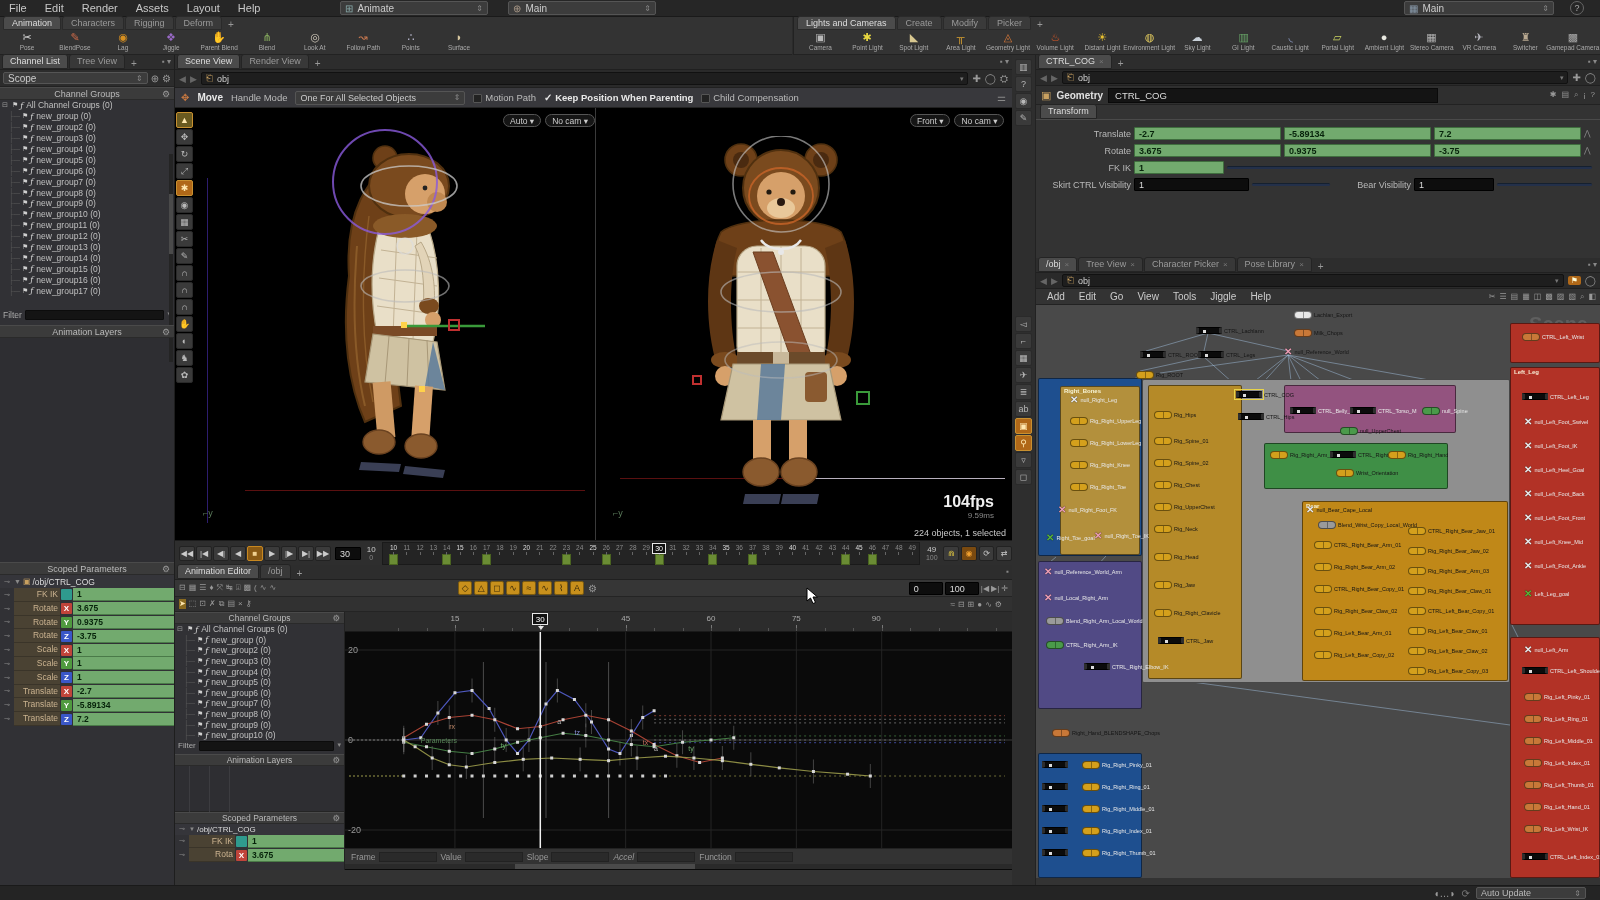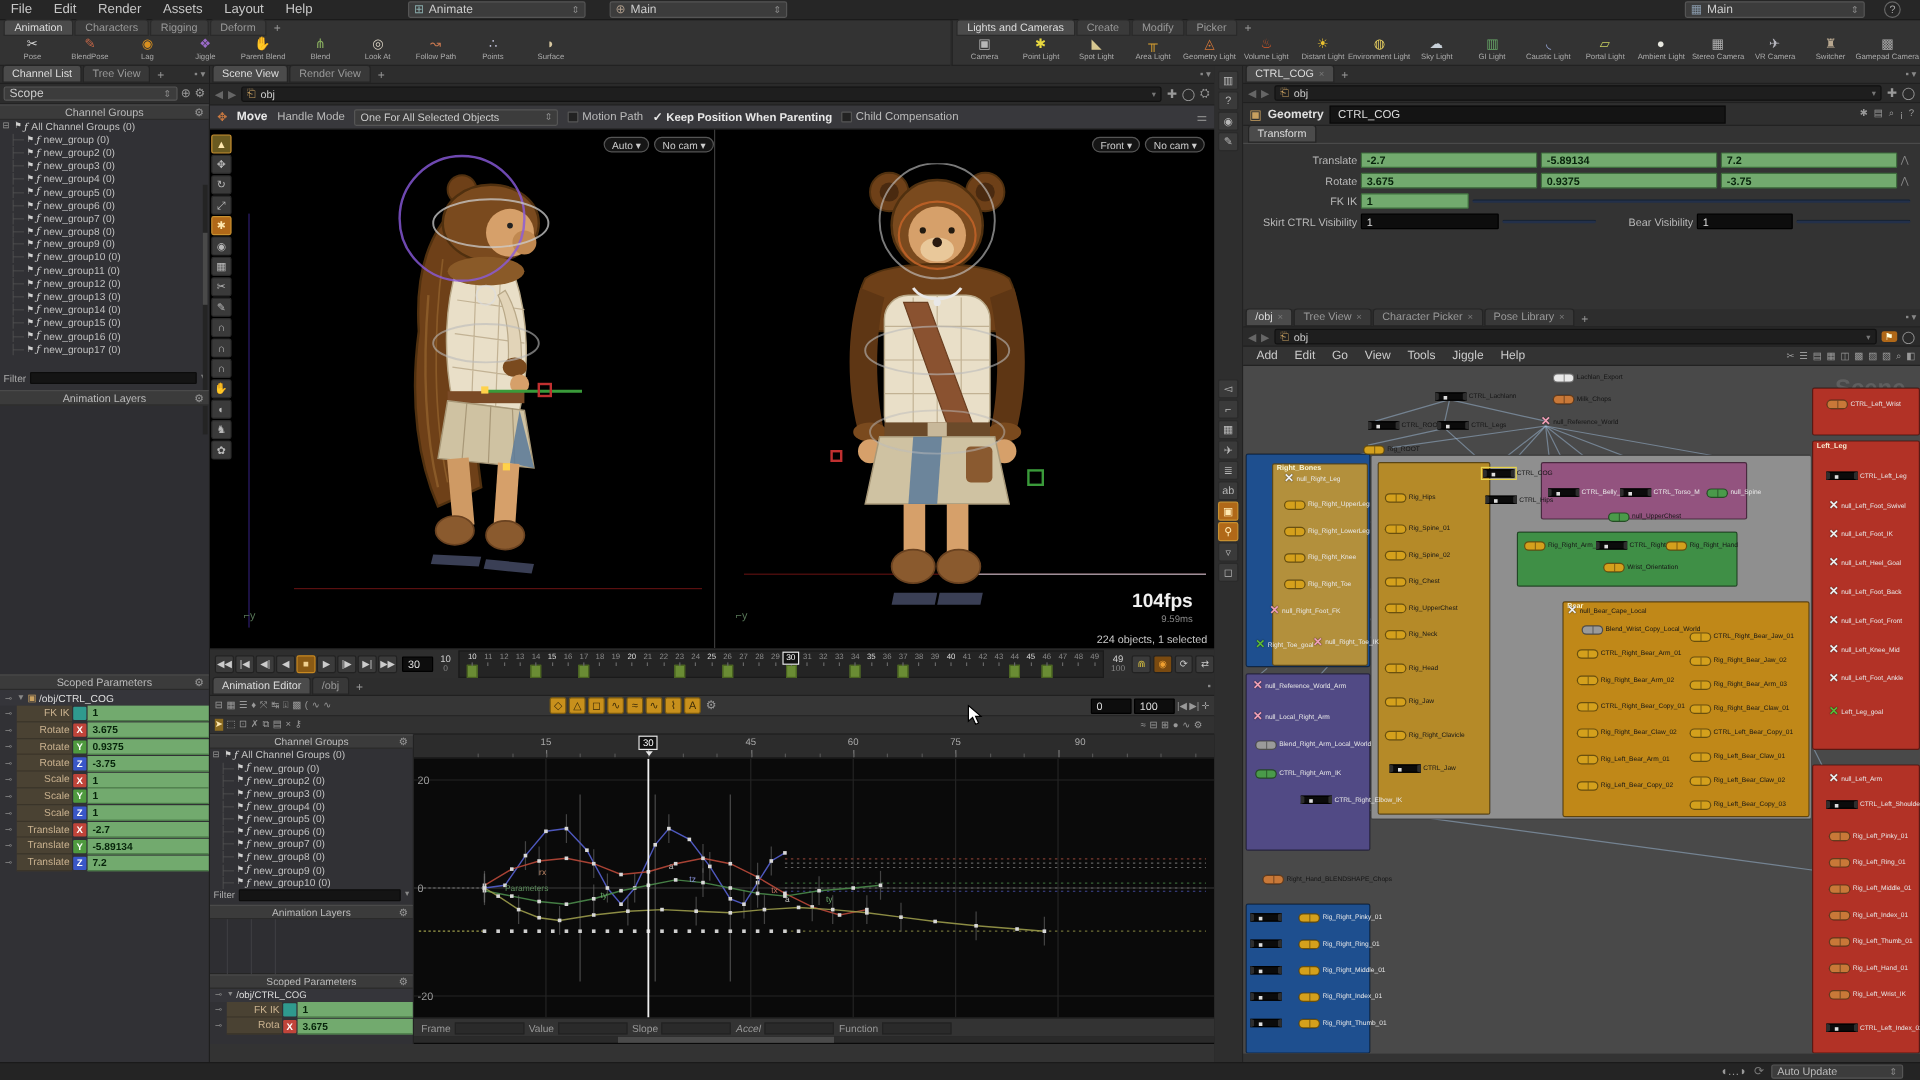--- a/index.html
+++ b/index.html
@@ -892,21 +892,21 @@
           <div style="position:absolute;left:99.95000000000002px;top:2px;width:20px;text-align:center;font-size:8px;color:#aaa;">15</div>
           <div style="position:absolute;left:109.95000000000002px;top:13px;width:1px;height:6px;background:#777;"></div>
           <div style="position:absolute;left:185.3px;top:2px;width:20px;text-align:center;font-size:8px;color:#aaa;">30</div>
           <div style="position:absolute;left:195.3px;top:13px;width:1px;height:6px;background:#777;"></div>
           <div style="position:absolute;left:270.65000000000003px;top:2px;width:20px;text-align:center;font-size:8px;color:#aaa;">45</div>
           <div style="position:absolute;left:280.65000000000003px;top:13px;width:1px;height:6px;background:#777;"></div>
           <div style="position:absolute;left:356.00000000000006px;top:2px;width:20px;text-align:center;font-size:8px;color:#aaa;">60</div>
           <div style="position:absolute;left:366.00000000000006px;top:13px;width:1px;height:6px;background:#777;"></div>
           <div style="position:absolute;left:441.3500000000001px;top:2px;width:20px;text-align:center;font-size:8px;color:#aaa;">75</div>
           <div style="position:absolute;left:451.3500000000001px;top:13px;width:1px;height:6px;background:#777;"></div>
-          <div style="position:absolute;left:526.7px;top:2px;width:20px;font-size:8px;color:#aaa;margin-left:24px;">90</div>
+          <div style="position:absolute;left:526.7px;top:2px;width:20px;font-size:8px;color:#aaa;">90</div>
           <div style="position:absolute;left:536.7px;top:13px;width:1px;height:6px;background:#777;"></div>
           <div style="position:absolute;left:53.050000000000004px;top:16px;width:1px;height:3px;background:#555;"></div>
           <div style="position:absolute;left:81.5px;top:16px;width:1px;height:3px;background:#555;"></div>
           <div style="position:absolute;left:109.95000000000002px;top:16px;width:1px;height:3px;background:#555;"></div>
           <div style="position:absolute;left:138.4px;top:16px;width:1px;height:3px;background:#555;"></div>
           <div style="position:absolute;left:166.85px;top:16px;width:1px;height:3px;background:#555;"></div>
           <div style="position:absolute;left:195.3px;top:16px;width:1px;height:3px;background:#555;"></div>
           <div style="position:absolute;left:223.75px;top:16px;width:1px;height:3px;background:#555;"></div>
           <div style="position:absolute;left:252.20000000000002px;top:16px;width:1px;height:3px;background:#555;"></div>
           <div style="position:absolute;left:280.65000000000003px;top:16px;width:1px;height:3px;background:#555;"></div>

